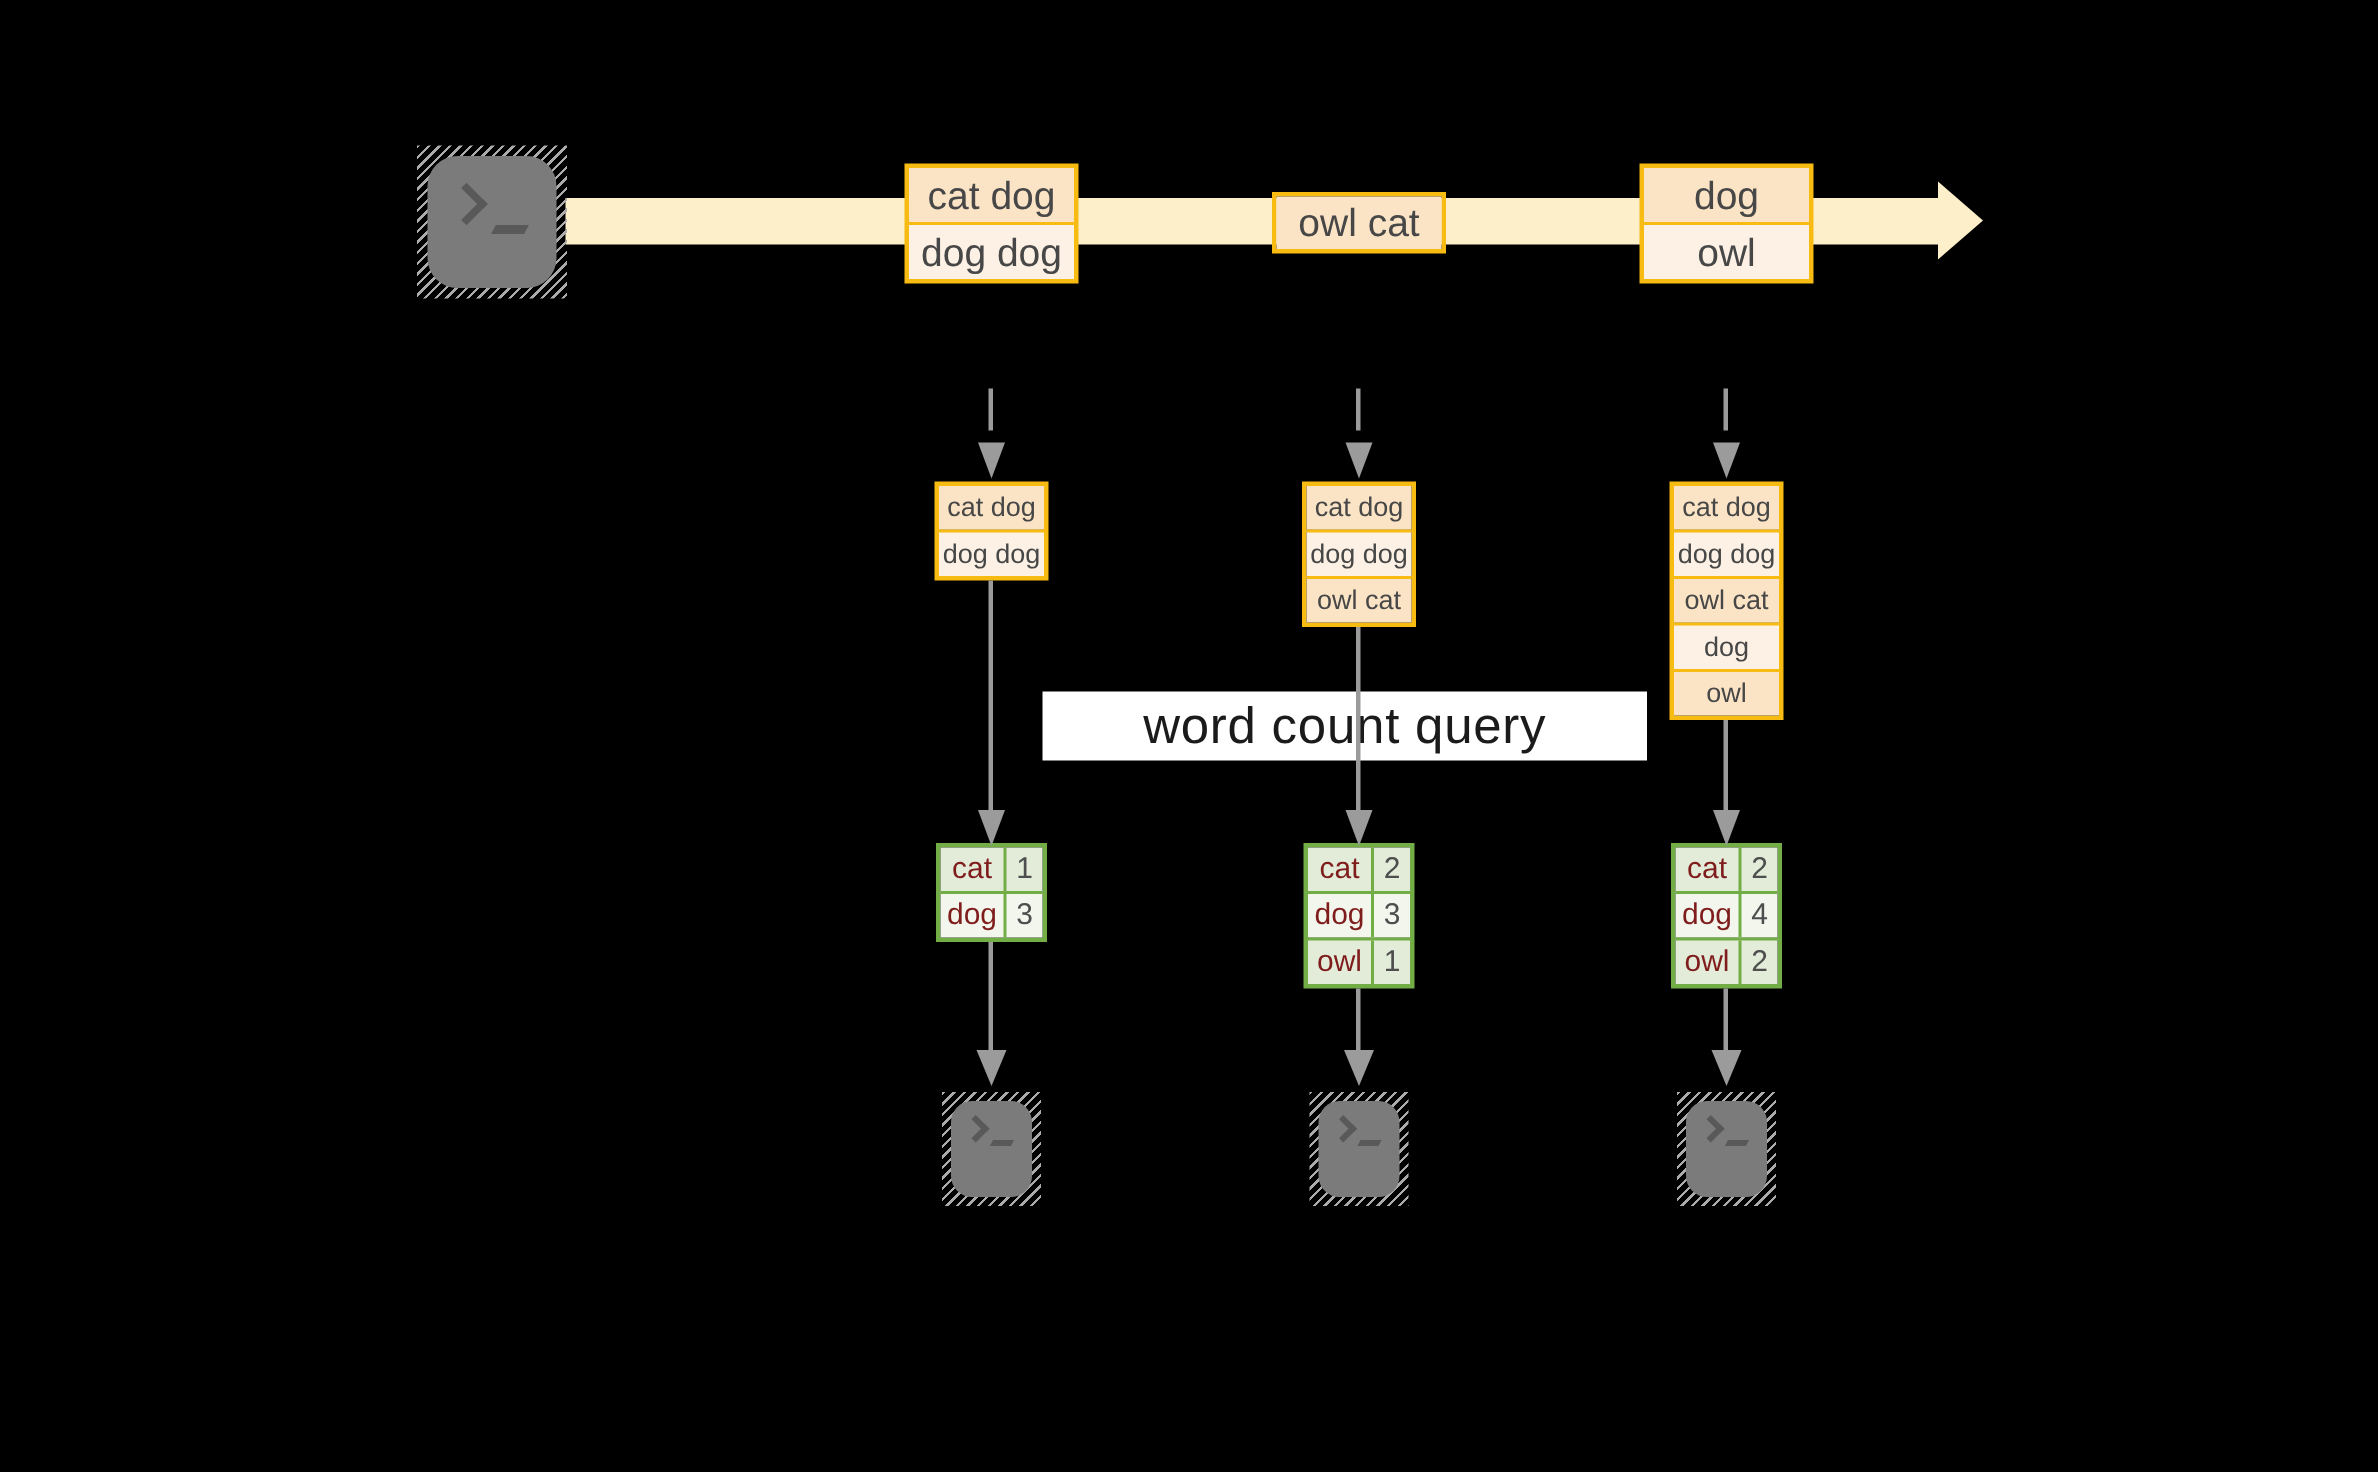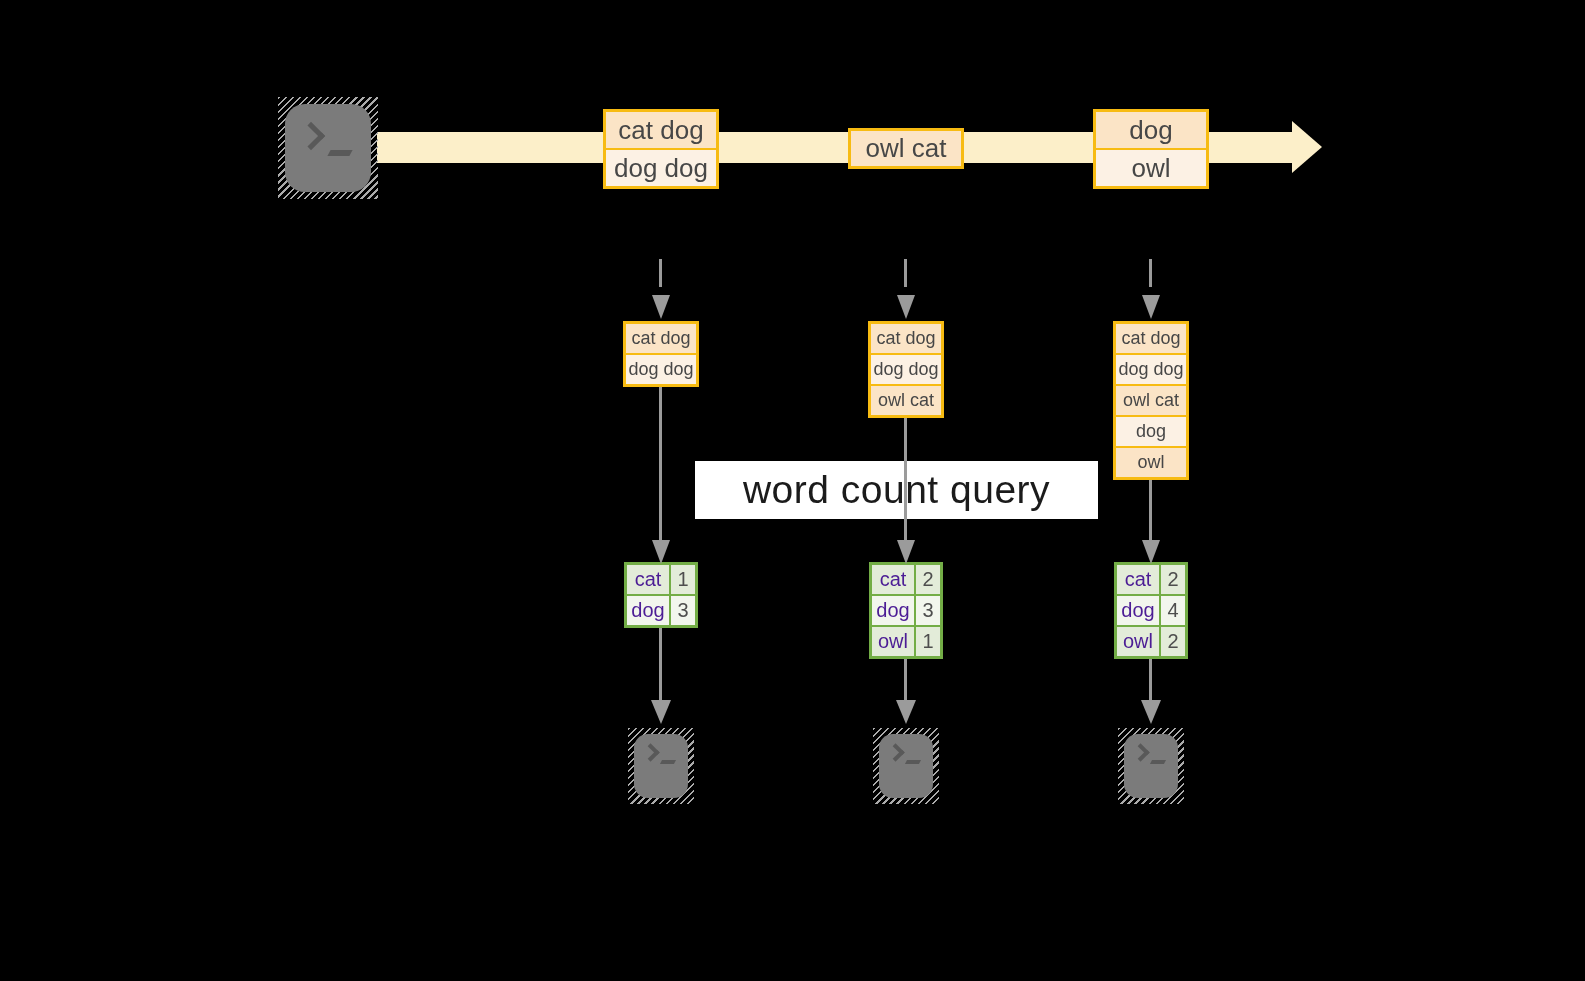--- a/index.html
+++ b/index.html
@@ -29,29 +29,29 @@
   .gold-box .grow:nth-child(even){background:#FCF1E4;}
   .stream-text{font-size:26px;}
   .state-text{font-size:18px;}
   
   .vline{position:absolute;width:3px;background:#9B9B9B;z-index:3;}
   .vdash{position:absolute;width:3px;background:#9B9B9B;z-index:3;}
   .tri-down{position:absolute;width:0;height:0;z-index:3;
     border-left:9px solid transparent;border-right:9px solid transparent;border-top:24px solid #9B9B9B;}
   .tri-down.big{border-left-width:10px;border-right-width:10px;}
   
-  .wc-label{position:absolute;left:695px;top:461px;width:403px;height:58px;background:#FFFFFF;z-index:2;
-    display:flex;align-items:center;justify-content:center;font-size:39px;color:#1B1B1B;letter-spacing:.5px;}
+  .wc-label{position:absolute;left:695px;top:461px;width:403px;height:46px;background:#FFFFFF;z-index:2;
+    display:flex;align-items:center;justify-content:center;font-size:34px;color:#1B1B1B;letter-spacing:.5px;}
   
   .green-table{position:absolute;box-sizing:border-box;border:3px solid #73AD46;display:flex;flex-direction:column;z-index:2;}
   .green-table .g-row{flex:1;display:flex;}
   .green-table .g-row + .g-row{border-top:2px solid #73AD46;}
   .green-table .g-row:nth-child(odd){background:#E3ECD9;}
   .green-table .g-row:nth-child(even){background:#F2F6ED;}
-  .g-word{flex:1;display:flex;align-items:center;justify-content:center;font-size:20px;color:#4c1d95;}
+  .g-word{flex:1;display:flex;align-items:center;justify-content:center;font-size:20px;color:#7f1d1d;}
   .g-num{width:24px;border-left:2px solid #73AD46;display:flex;align-items:center;justify-content:center;
     font-size:20px;color:#4E4E4E;}
 </style>
 </head>
 <body>
 
 <div class="diagram">
 
   <div class="band"></div>
   <div class="band-head"></div>

